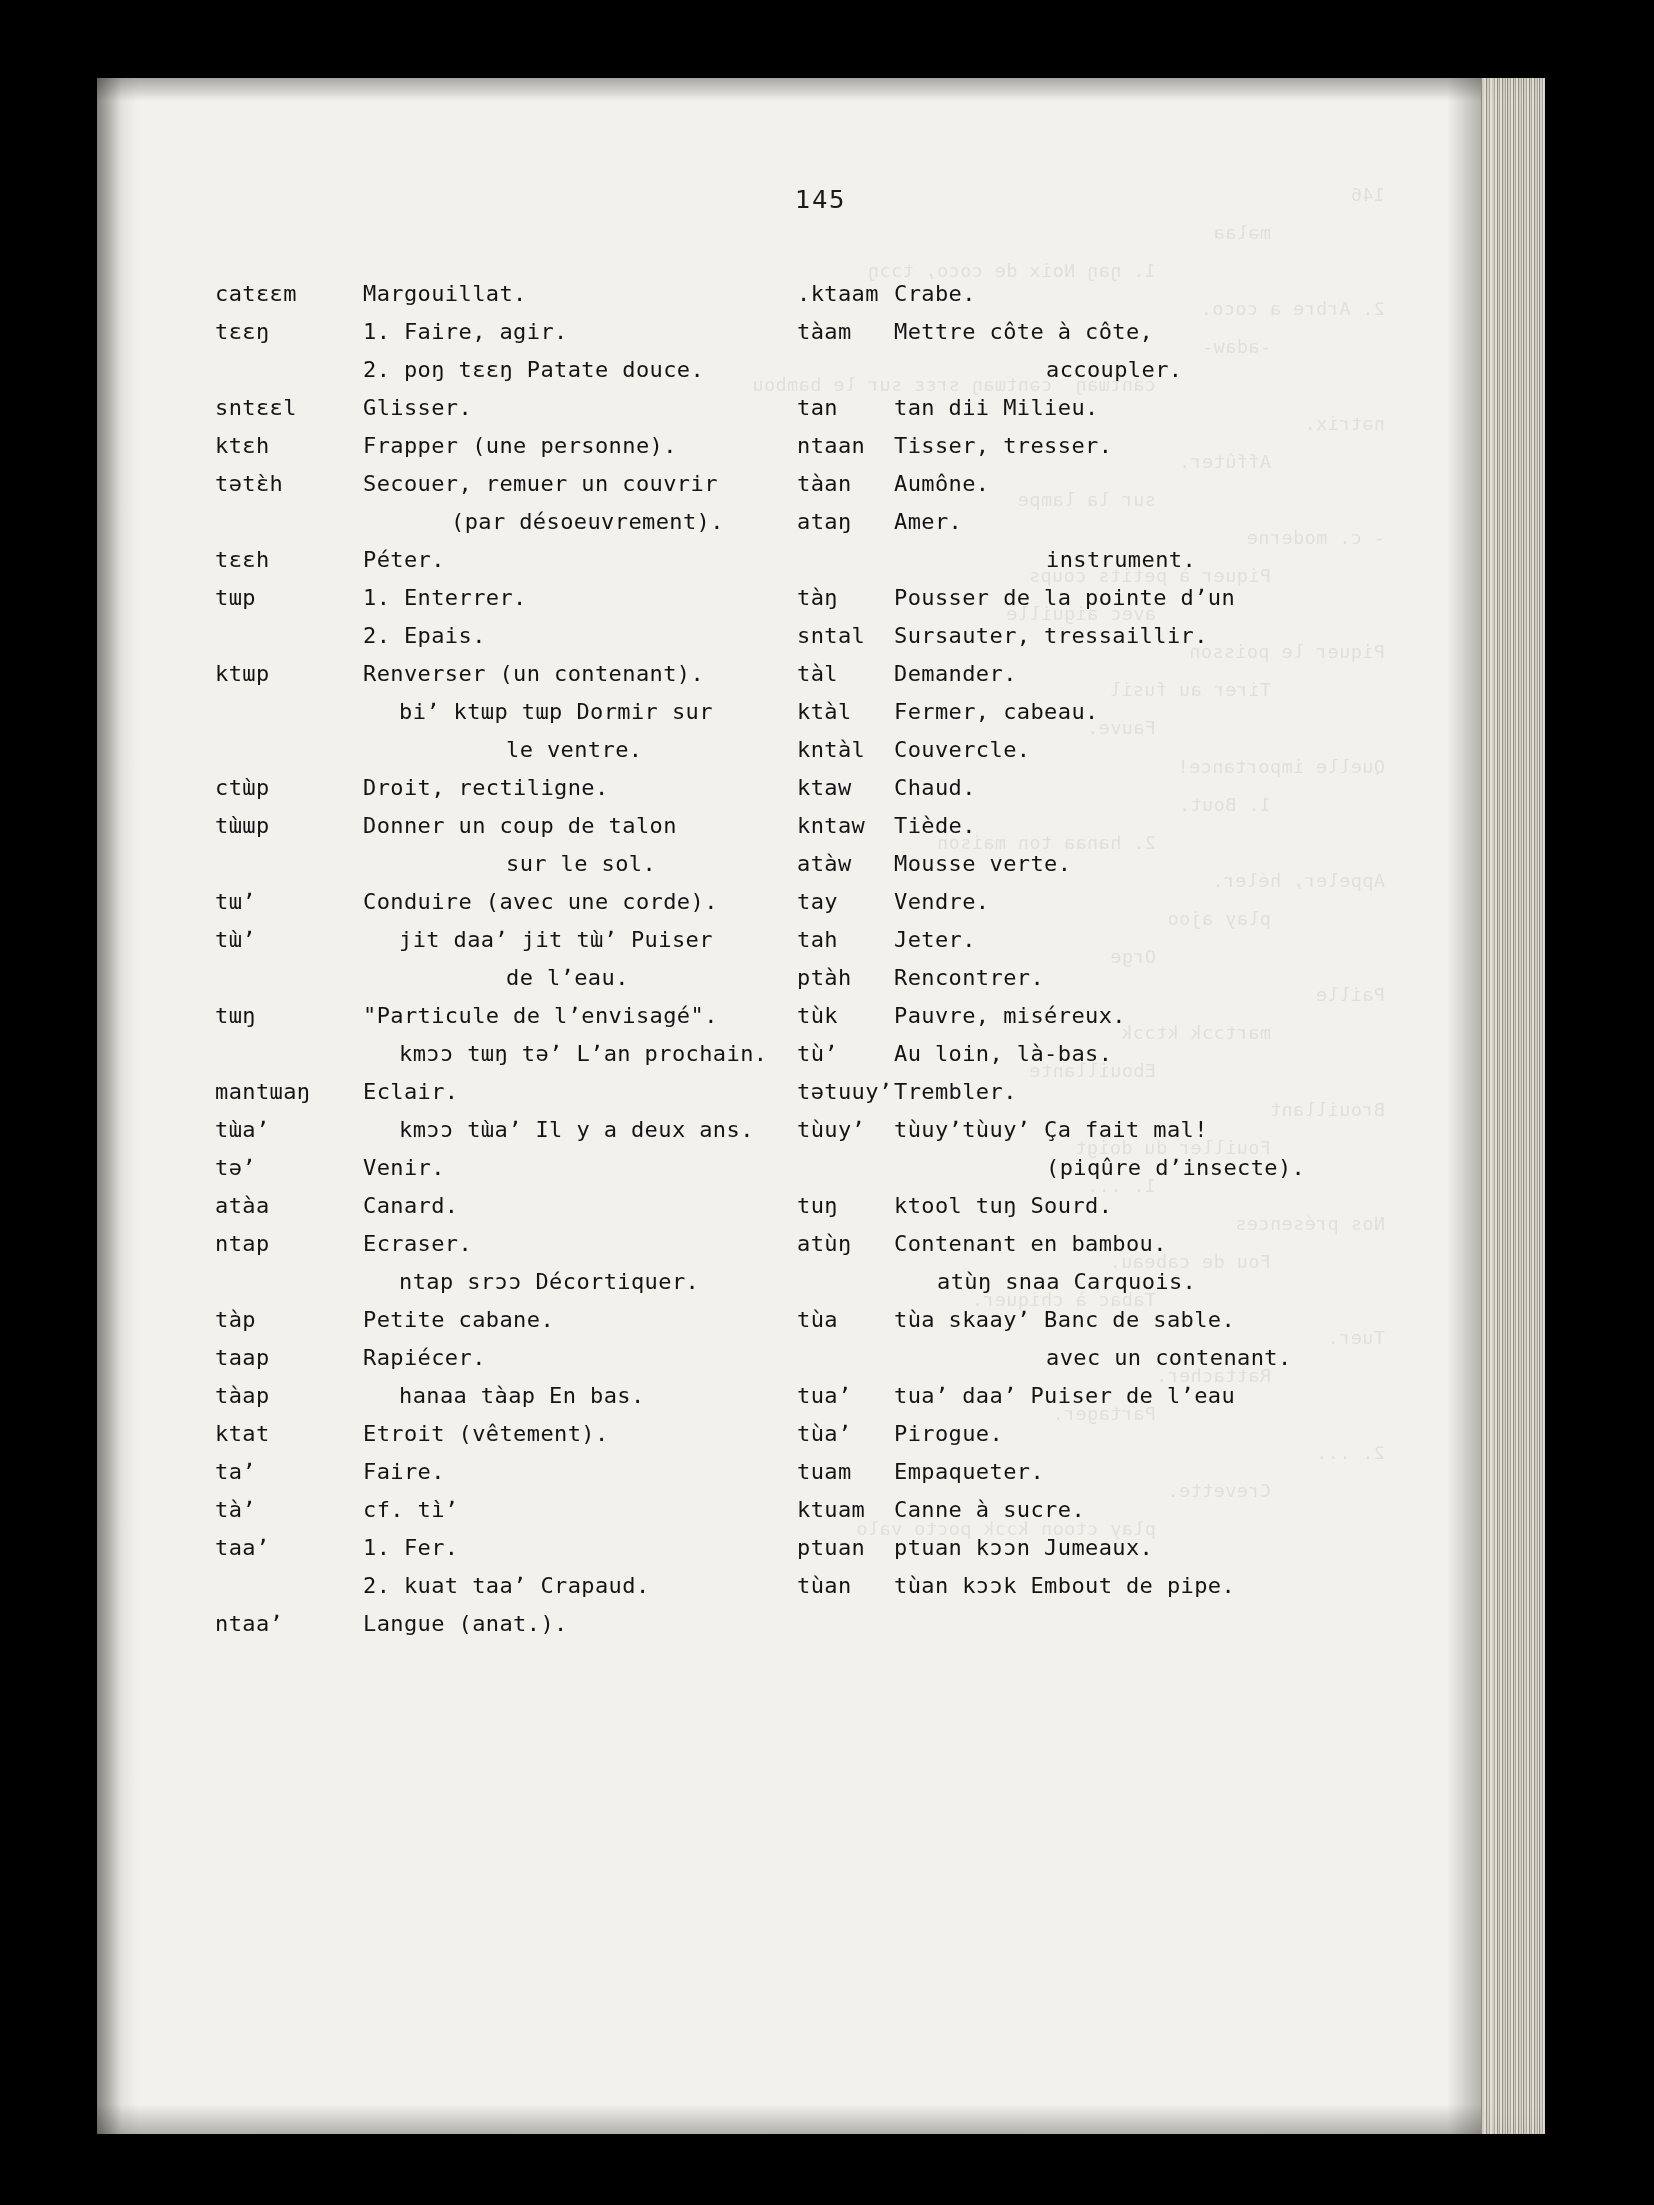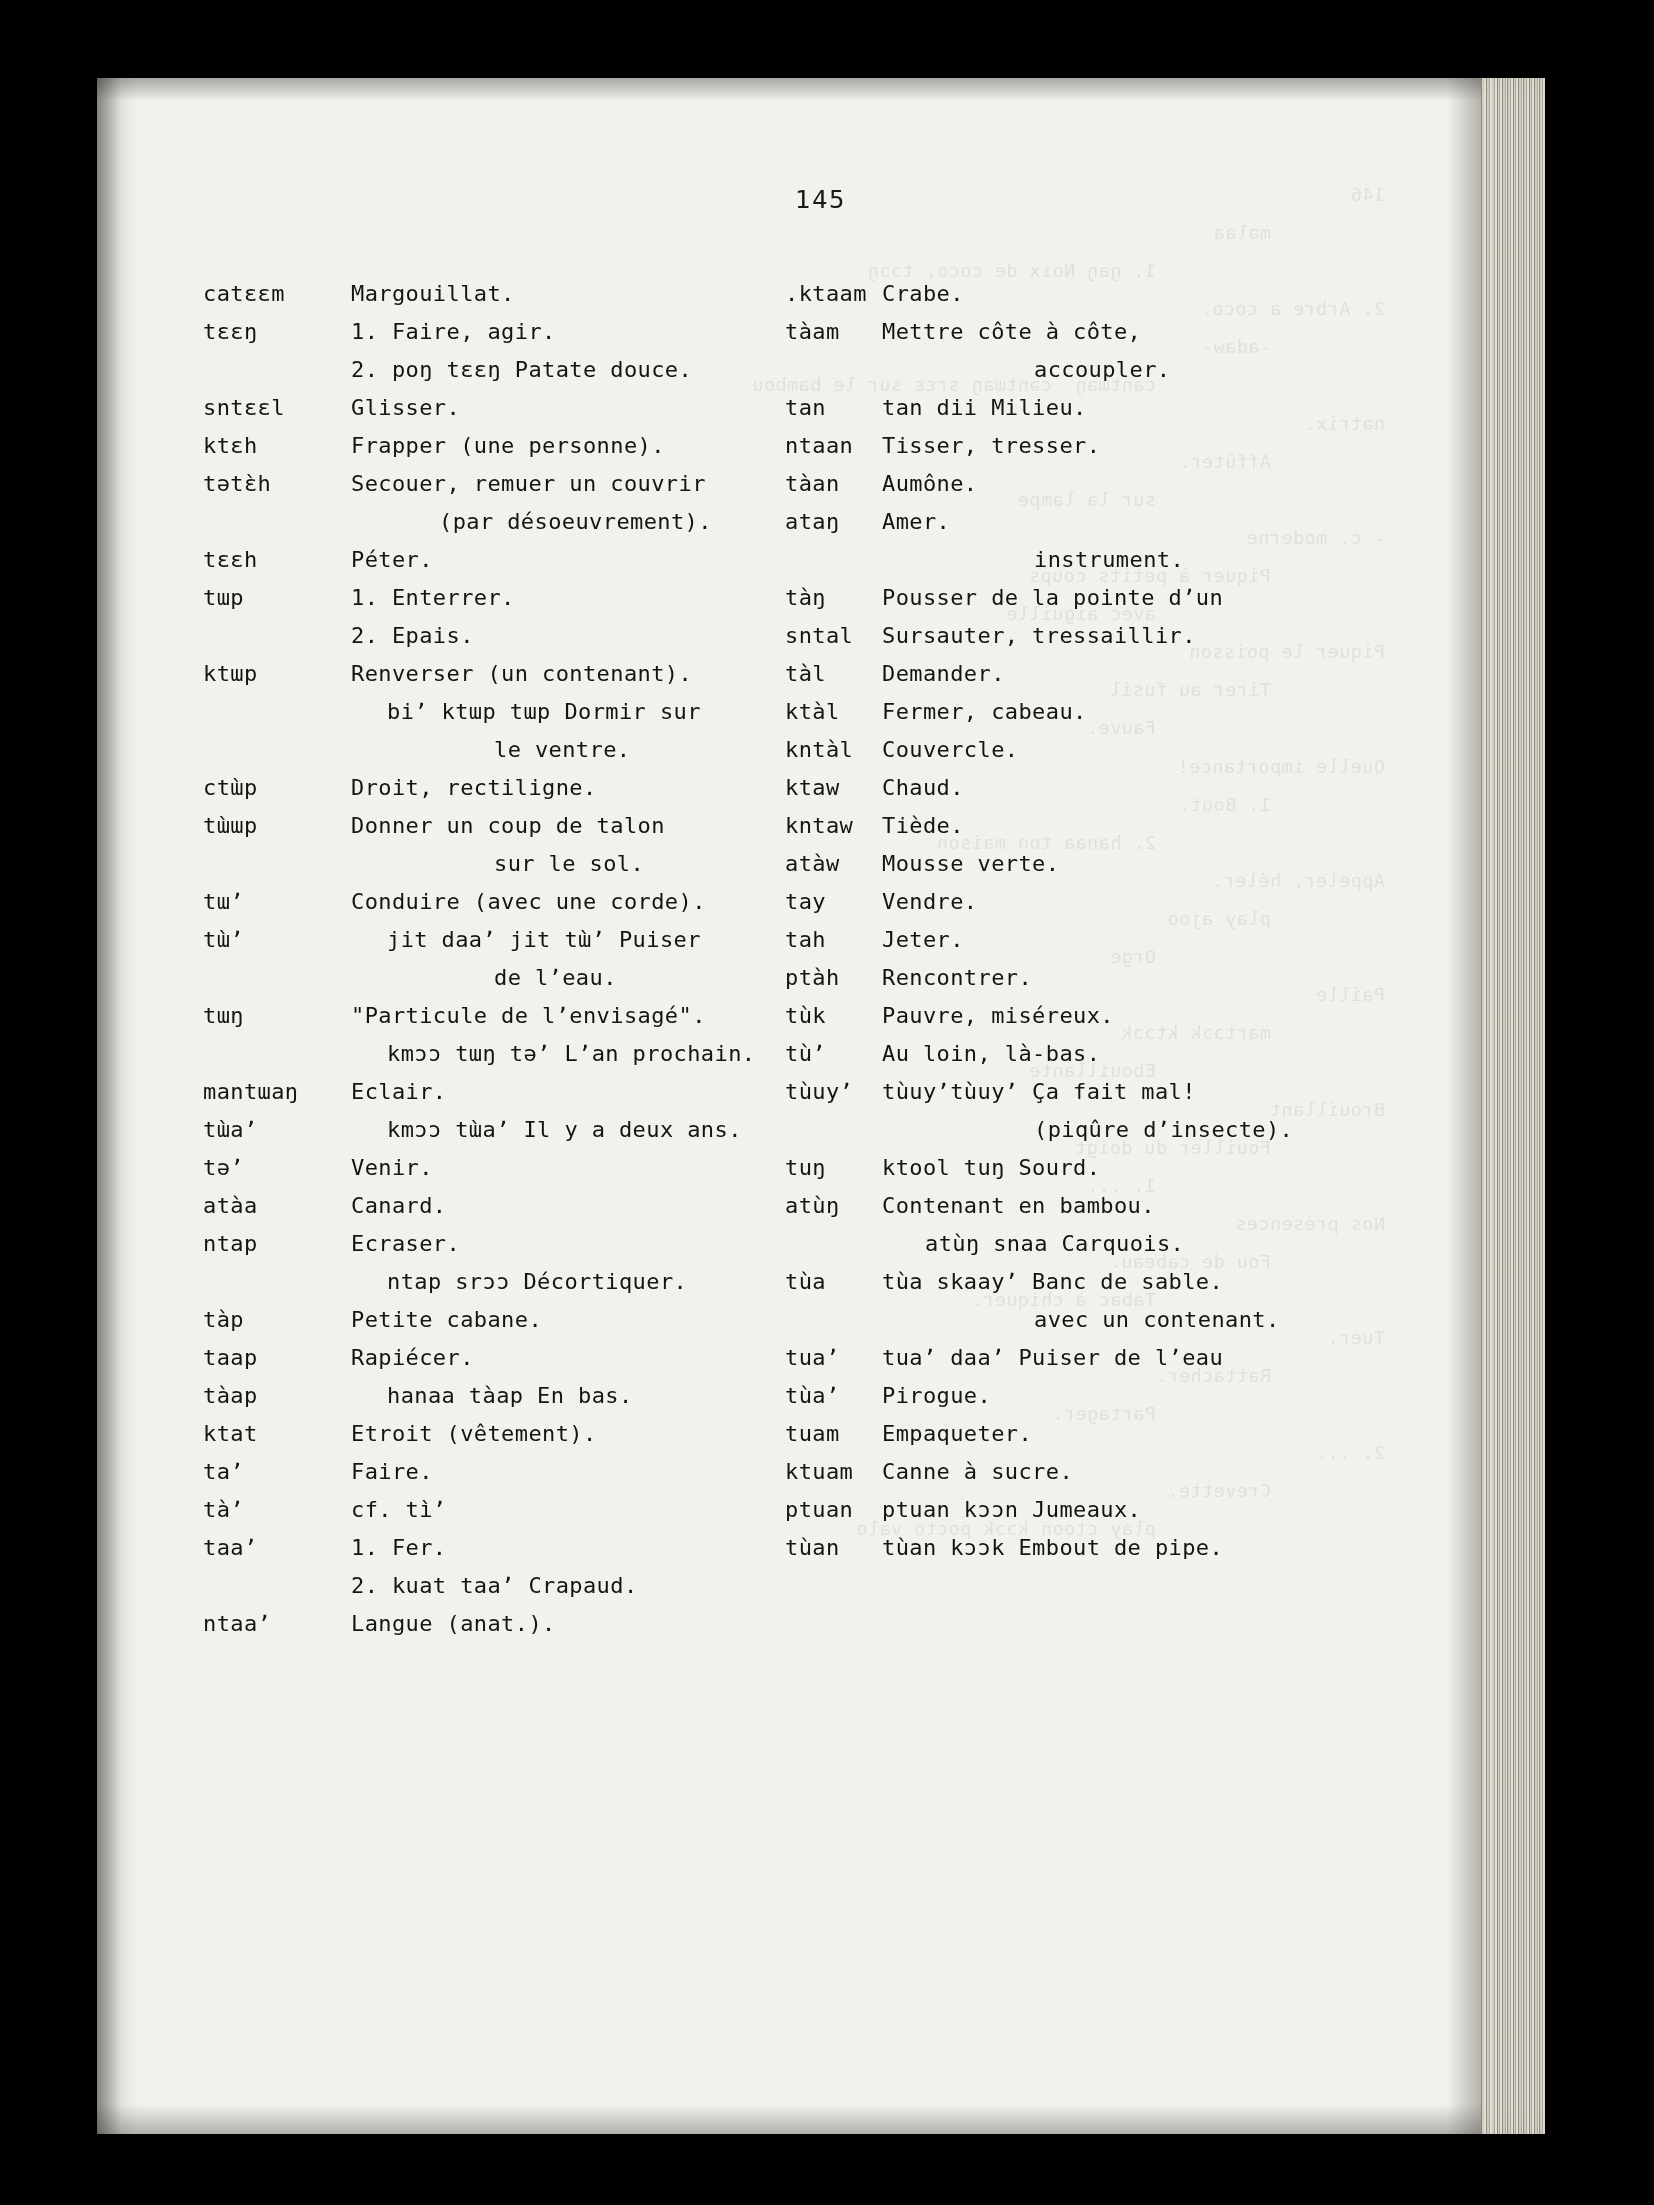--- a/index.html
+++ b/index.html
@@ -105,20 +105,21 @@
     width: 100%;
     text-align: center;
     font-size: 25.6px;
     color: #1a1a1a;
     letter-spacing: 1.8px;
   }
 
   .column {
     position: absolute;
     top: 203px;
+    margin-left: 12px;
   }
   #col-left { left: 106px; width: 565px; }
   #col-right { left: 609px; width: 741px; }
 
   .entry-row {
     position: relative;
     height: 38px;
     white-space: pre;
   }
   .headword {
@@ -246,20 +247,21 @@
         <div class="entry-row"><span class="headword hw-right">ktàl</span><span class="gloss">Fermer, cabeau.</span></div>
         <div class="entry-row"><span class="headword hw-right">kntàl</span><span class="gloss">Couvercle.</span></div>
         <div class="entry-row"><span class="headword hw-right">ktaw</span><span class="gloss">Chaud.</span></div>
         <div class="entry-row"><span class="headword hw-right">kntaw</span><span class="gloss">Tiède.</span></div>
         <div class="entry-row"><span class="headword hw-right">atàw</span><span class="gloss">Mousse verte.</span></div>
         <div class="entry-row"><span class="headword hw-right">tay</span><span class="gloss">Vendre.</span></div>
         <div class="entry-row"><span class="headword hw-right">tah</span><span class="gloss">Jeter.</span></div>
         <div class="entry-row"><span class="headword hw-right">ptàh</span><span class="gloss">Rencontrer.</span></div>
         <div class="entry-row"><span class="headword hw-right">tùk</span><span class="gloss">Pauvre, miséreux.</span></div>
         <div class="entry-row"><span class="headword hw-right">tùʼ</span><span class="gloss">Au loin, là-bas.</span></div>
+        <div class="entry-row"><span class="headword hw-right">tətuuyʼ</span><span class="gloss">Trembler.</span></div>
         <div class="entry-row"><span class="headword hw-right">tùuyʼ</span><span class="gloss">tùuyʼtùuyʼ Ça fait mal!</span></div>
         <div class="entry-row"><span class="headword hw-right"></span><span class="gloss indent3">(piqûre dʼinsecte).</span></div>
         <div class="entry-row"><span class="headword hw-right">tuŋ</span><span class="gloss">ktool tuŋ Sourd.</span></div>
         <div class="entry-row"><span class="headword hw-right">atùŋ</span><span class="gloss">Contenant en bambou.</span></div>
         <div class="entry-row"><span class="headword hw-right"></span><span class="gloss indent1">atùŋ snaa Carquois.</span></div>
         <div class="entry-row"><span class="headword hw-right">tùa</span><span class="gloss">tùa skaayʼ Banc de sable.</span></div>
         <div class="entry-row"><span class="headword hw-right"></span><span class="gloss indent3">avec un contenant.</span></div>
         <div class="entry-row"><span class="headword hw-right">tuaʼ</span><span class="gloss">tuaʼ daaʼ Puiser de lʼeau</span></div>
         <div class="entry-row"><span class="headword hw-right">tùaʼ</span><span class="gloss">Pirogue.</span></div>
         <div class="entry-row"><span class="headword hw-right">tuam</span><span class="gloss">Empaqueter.</span></div>

